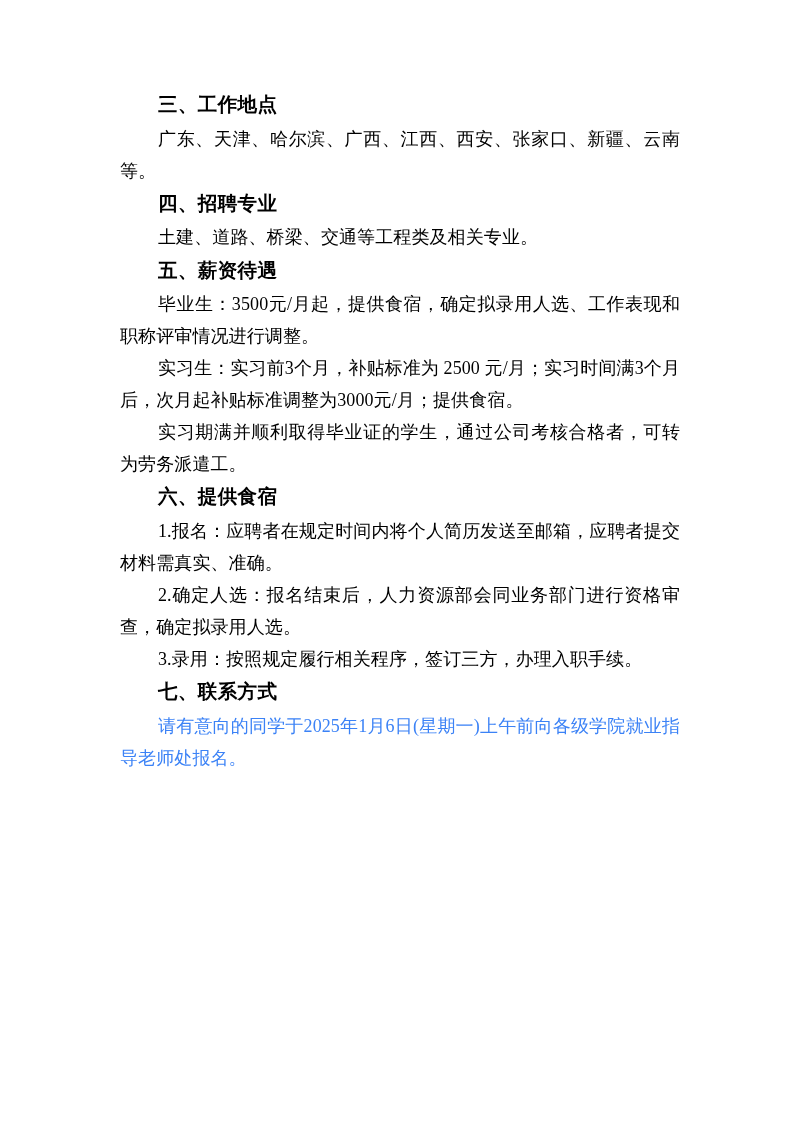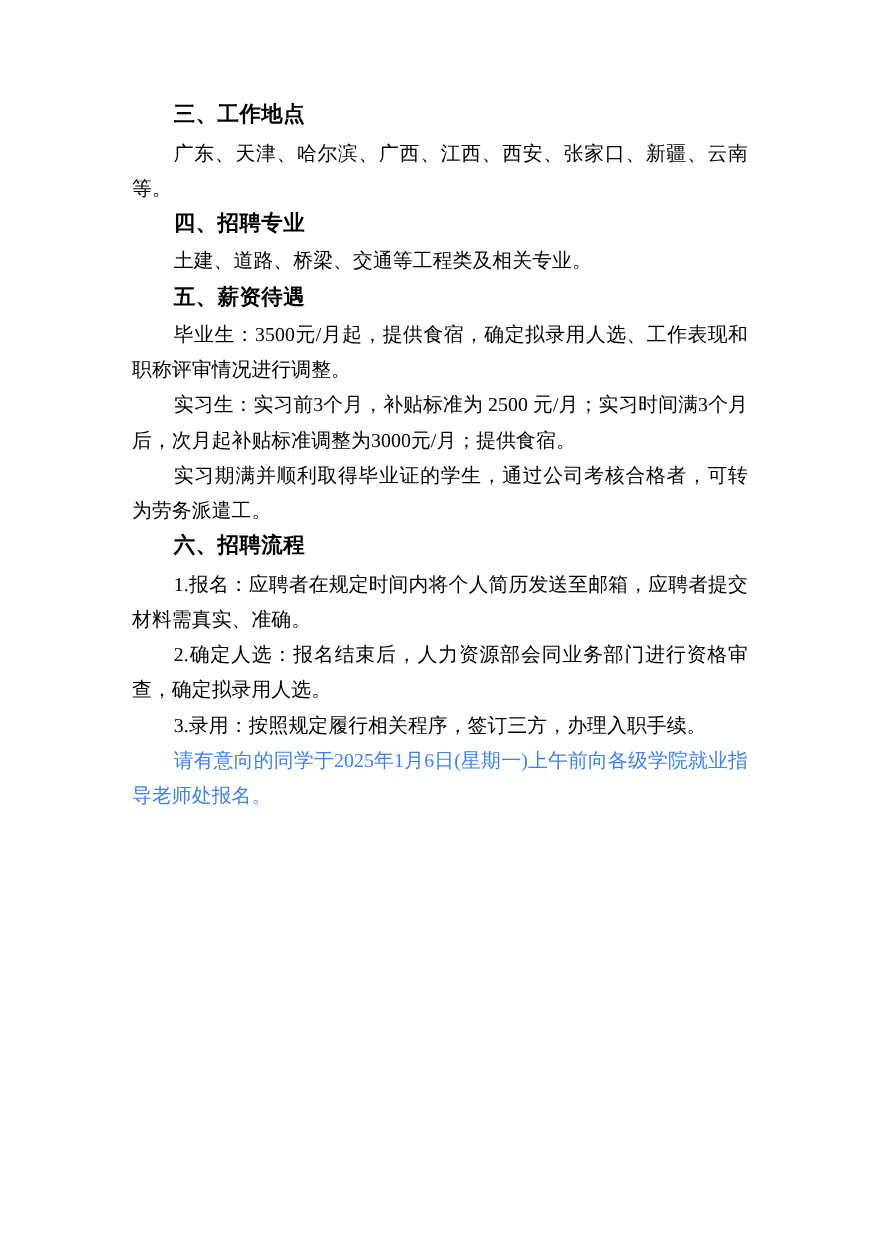--- a/index.html
+++ b/index.html
@@ -56,21 +56,22 @@
     <p class="para">广东、天津、哈尔滨、广西、江西、西安、张家口、新疆、云南等。</p>
 
     <p class="section-heading">四、招聘专业</p>
     <p class="para">土建、道路、桥梁、交通等工程类及相关专业。</p>
 
     <p class="section-heading">五、薪资待遇</p>
     <p class="para">毕业生：3500元/月起，提供食宿，确定拟录用人选、工作表现和职称评审情况进行调整。</p>
     <p class="para">实习生：实习前3个月，补贴标准为 2500 元/月；实习时间满3个月后，次月起补贴标准调整为3000元/月；提供食宿。</p>
     <p class="para">实习期满并顺利取得毕业证的学生，通过公司考核合格者，可转为劳务派遣工。</p>
 
-    <p class="section-heading">六、招聘流程</p>
+    <p class="section-heading">六、提供食宿</p>
     <p class="para">1.报名：应聘者在规定时间内将个人简历发送至邮箱，应聘者提交材料需真实、准确。</p>
     <p class="para">2.确定人选：报名结束后，人力资源部会同业务部门进行资格审查，确定拟录用人选。</p>
     <p class="para">3.录用：按照规定履行相关程序，签订三方，办理入职手续。</p>
 
+    <p class="section-heading">七、联系方式</p>
     <p class="para highlight">请有意向的同学于2025年1月6日(星期一)上午前向各级学院就业指导老师处报名。</p>
 
   </div>
 </div>
 
 </body></html>

